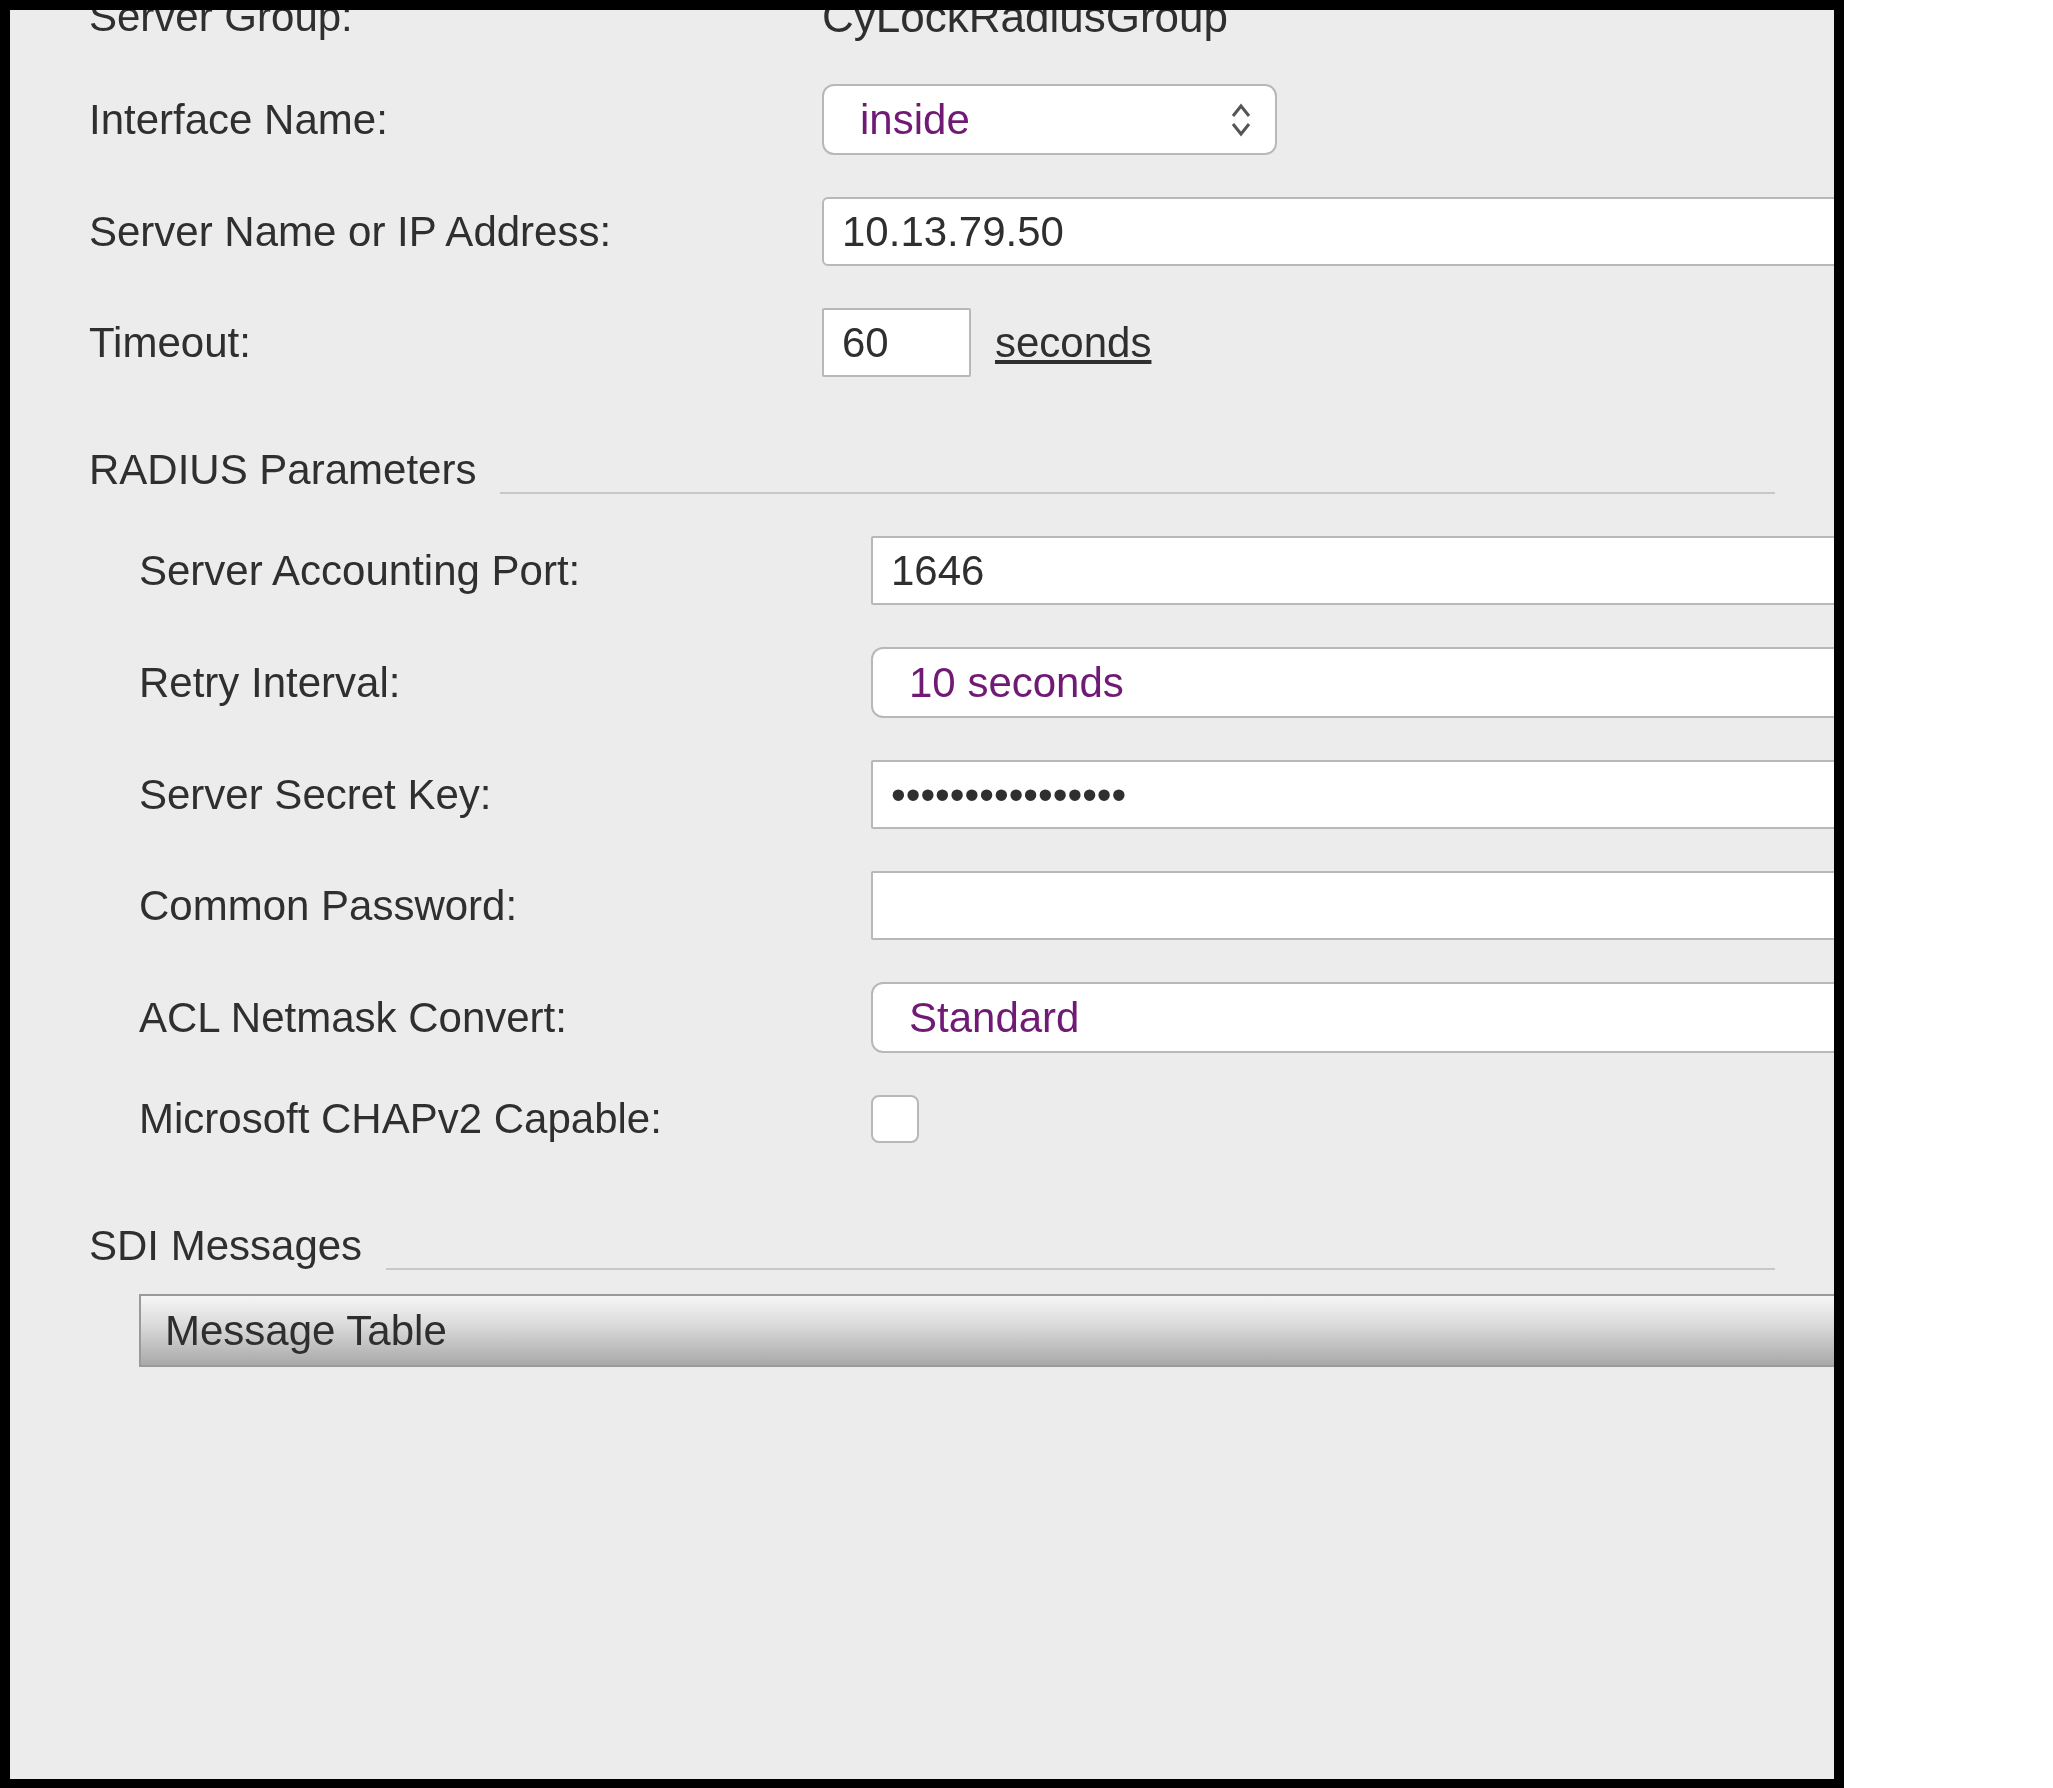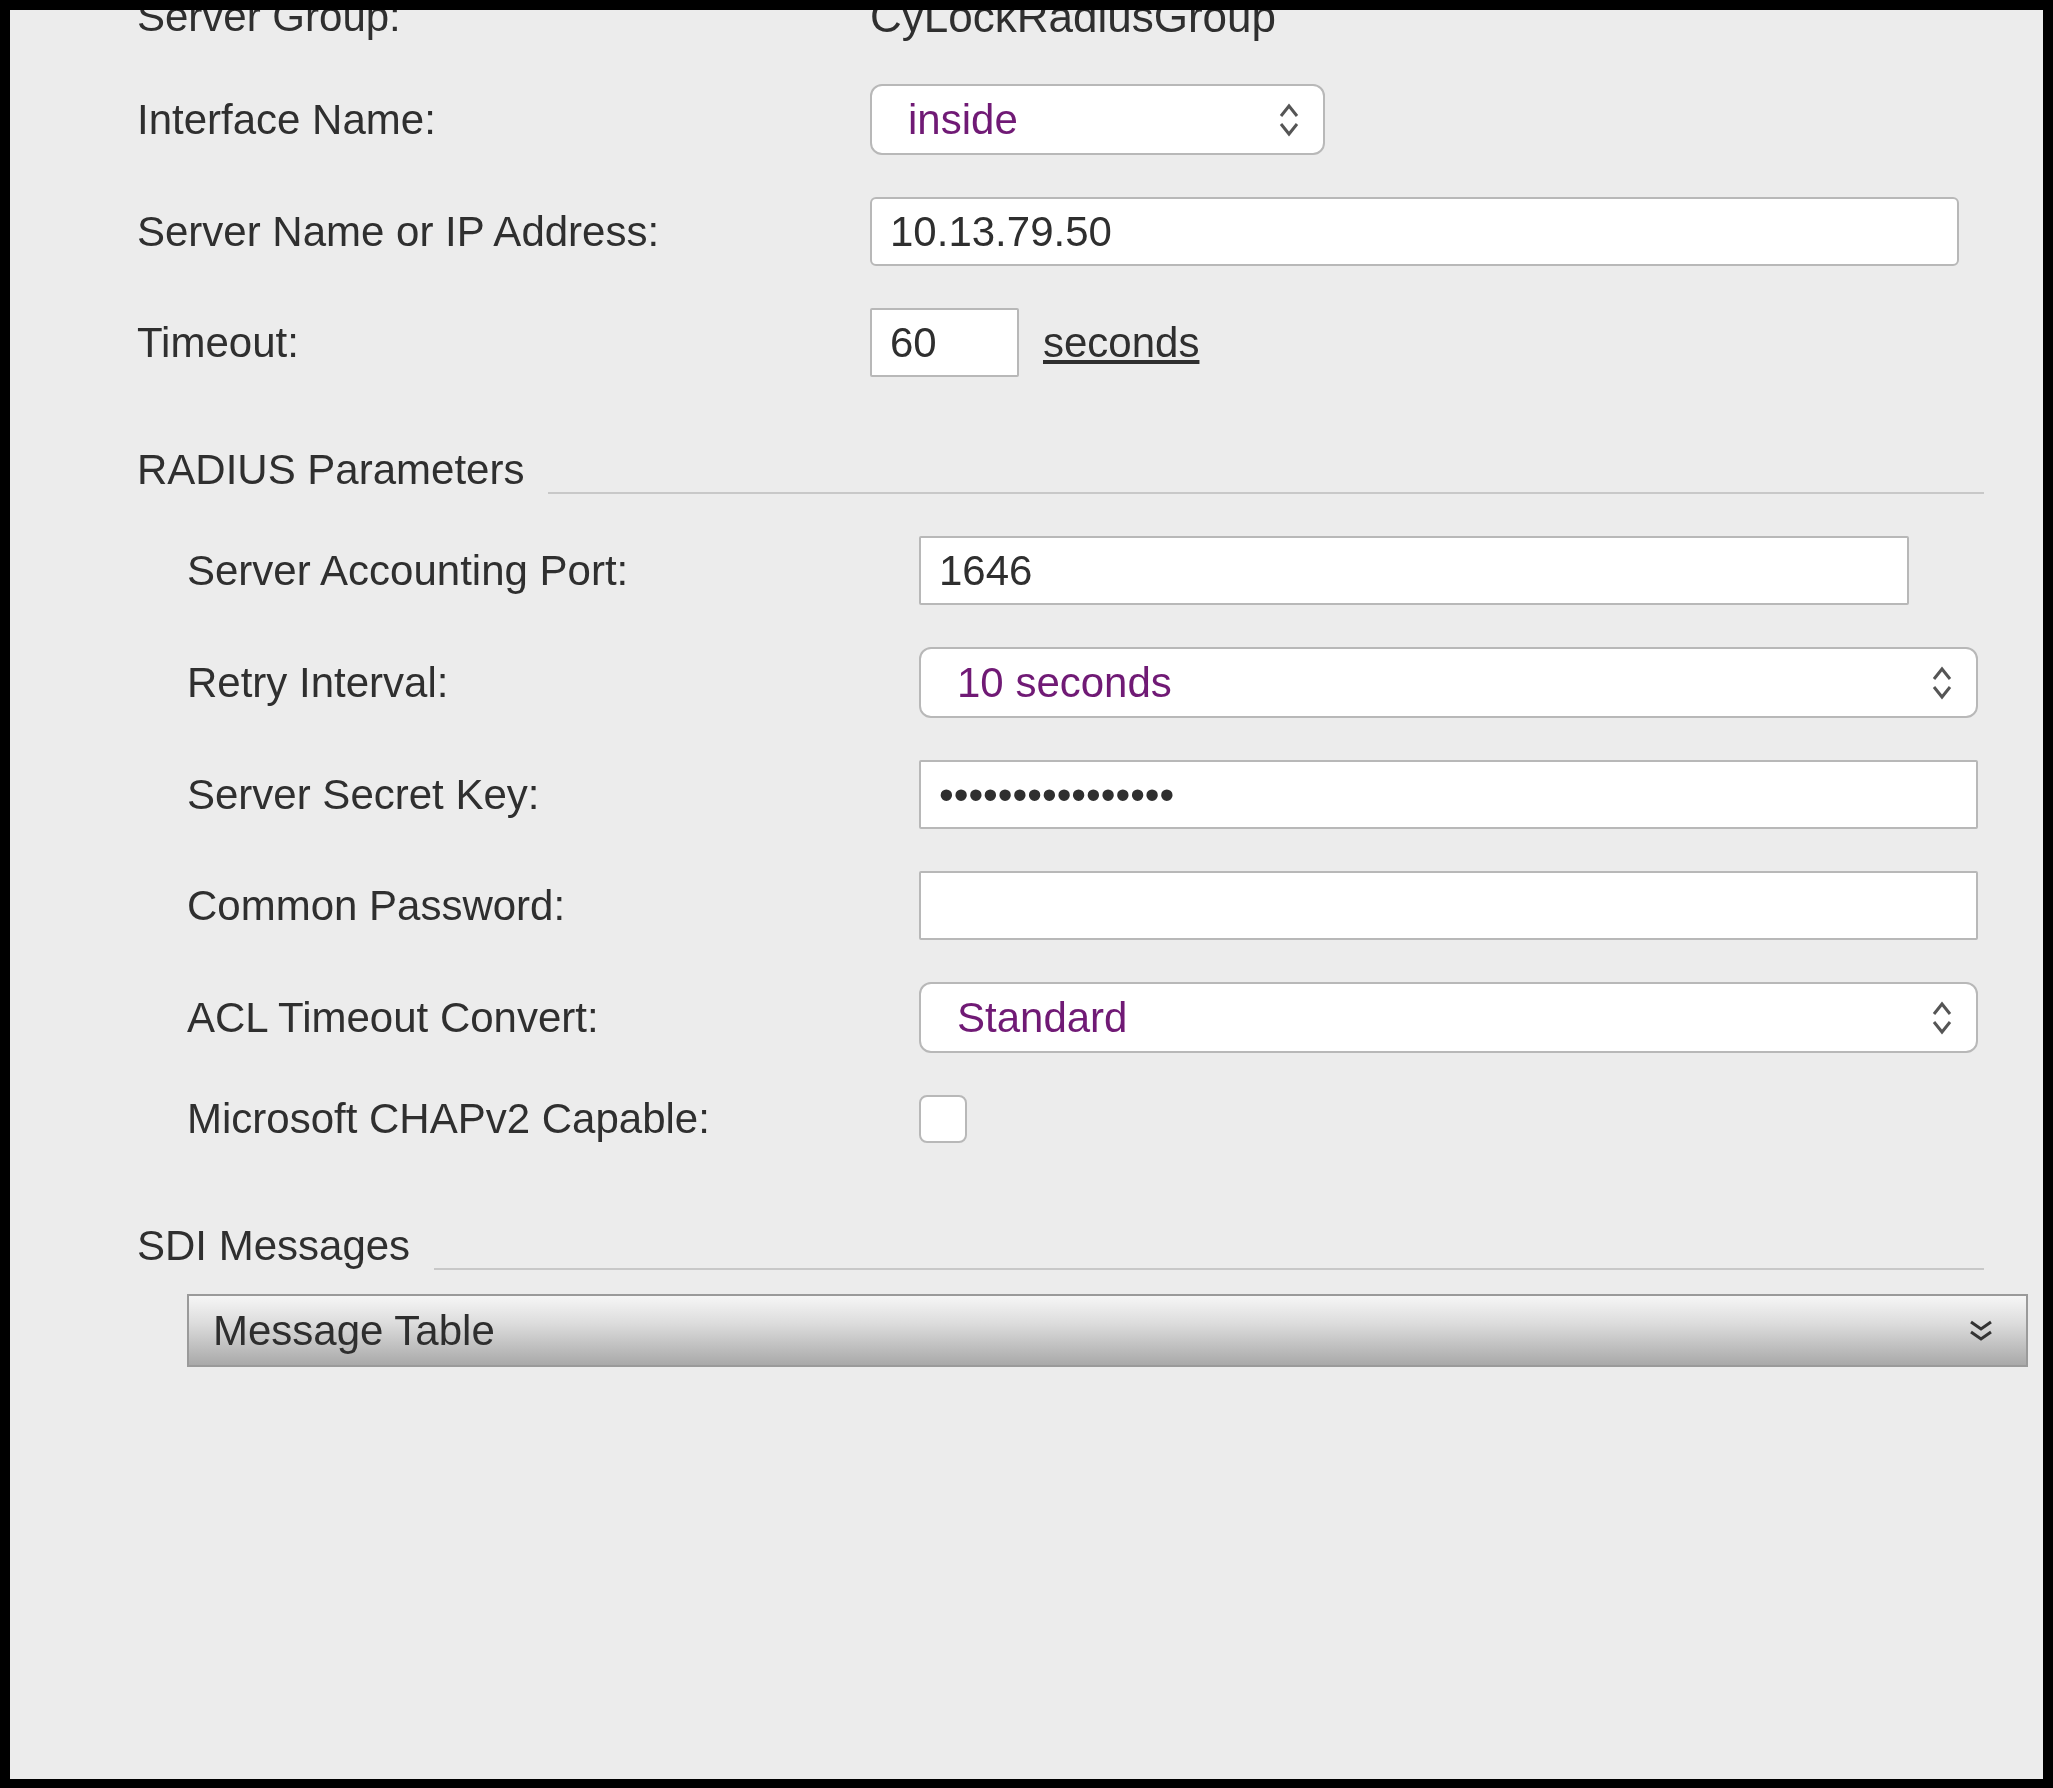--- a/index.html
+++ b/index.html
@@ -2,31 +2,30 @@
 <html><head>
 <meta charset="utf-8">
 <style>
   html, body {
     margin: 0;
     padding: 0;
     background: #fff;
   }
   .frame {
     box-sizing: border-box;
-    width: 2053px;
+    width: 1844px;
     height: 1789px;
     border: 10px solid #000;
     background: #ececec;
     font-family: "Helvetica Neue", Helvetica, Arial, sans-serif;
     font-size: 42px;
     color: #2f2f2f;
     position: relative;
     overflow: hidden;
     padding-top: 0;
-    padding-left: 48px;
   }
   .content {
     padding: 0 59px 0 79px;
   }
   .row {
     display: flex;
     align-items: center;
     margin-top: 42px;
   }
   .row.first {
@@ -228,21 +227,21 @@
     </div>
 
     <div class="row">
       <div class="label-col indent">Common Password:</div>
       <div class="field-col">
         <input class="text-input" style="width: 1059px;" type="text" value="">
       </div>
     </div>
 
     <div class="row">
-      <div class="label-col indent">ACL Timeout Convert:</div>
+      <div class="label-col indent">ACL Netmask Convert:</div>
       <div class="field-col">
         <div class="select-btn select-acl">
           <span>Standard</span>
           <span class="stepper-icon">
             <svg width="24" height="36" viewBox="0 0 24 36">
               <polyline points="4,14 12,4 20,14" fill="none" stroke="#555" stroke-width="3"></polyline>
               <polyline points="4,22 12,32 20,22" fill="none" stroke="#555" stroke-width="3"></polyline>
             </svg>
           </span>
         </div>

